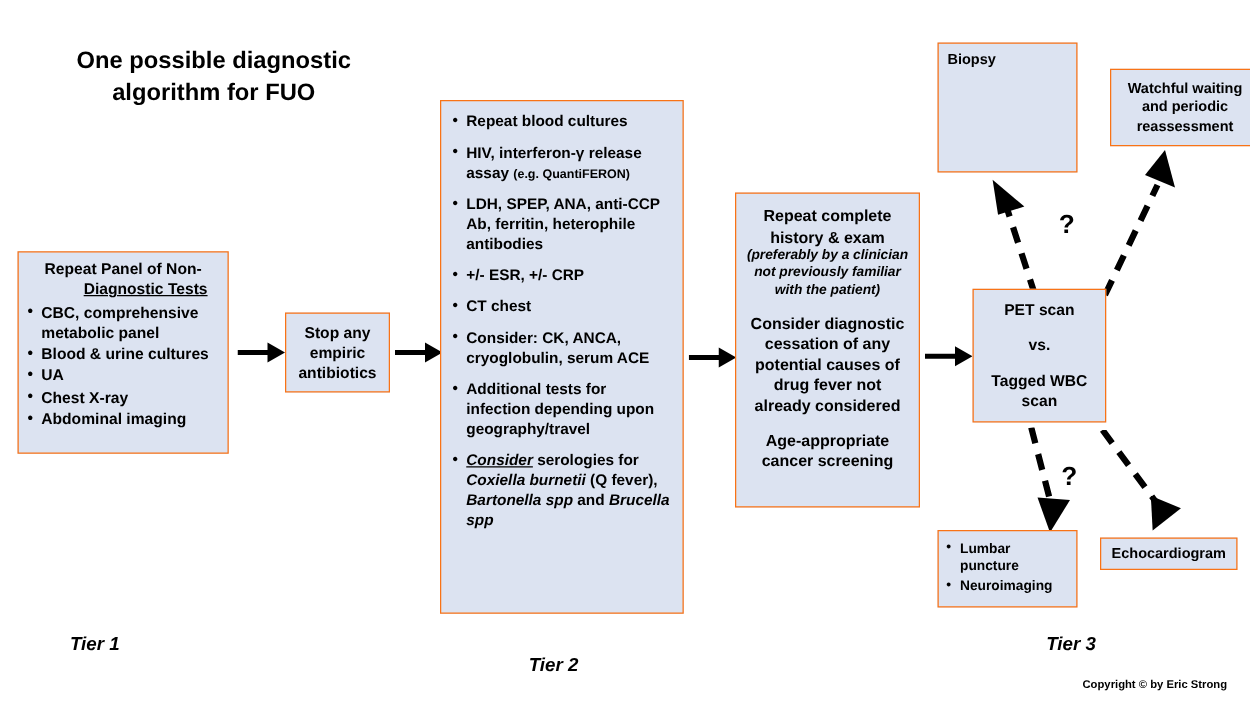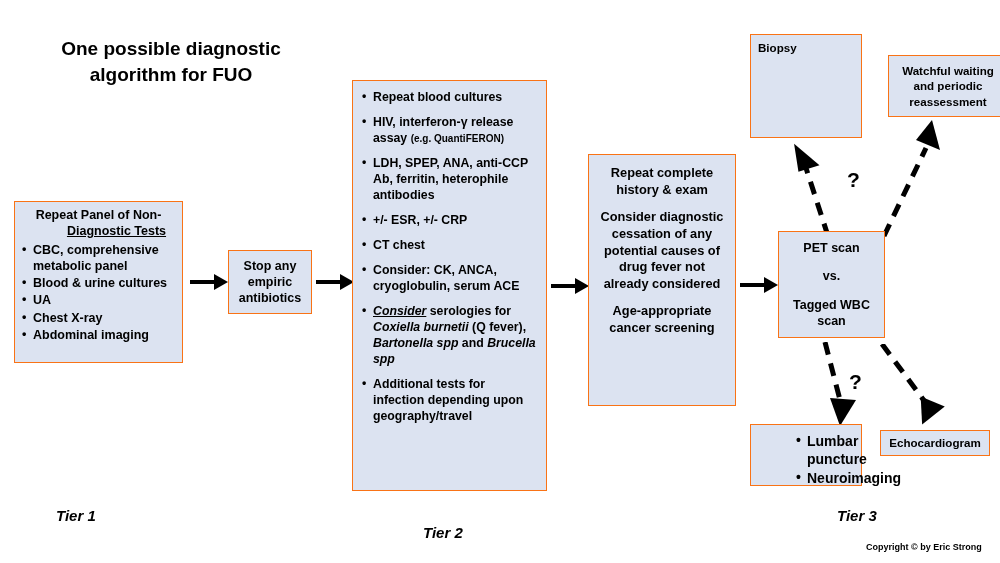--- a/index.html
+++ b/index.html
@@ -157,37 +157,42 @@
 
   <div class="box" style="left:352px; top:80px; width:195px; height:411px; font-size:12.3px;">
     <div class="box-inner" style="padding:9px 8px 6px 8px;">
       <ul class="bl spaced">
         <li>Repeat blood cultures</li>
         <li><span>HIV, interferon-γ release assay </span><span class="small">(e.g. QuantiFERON)</span></li>
         <li>LDH, SPEP, ANA, anti-CCP Ab, ferritin, heterophile antibodies</li>
         <li>+/- ESR, +/- CRP</li>
         <li>CT chest</li>
         <li>Consider: CK, ANCA, cryoglobulin, serum ACE</li>
+        <li>Additional tests for infection depending upon geography/travel</li>
         <li><span class="italu">Consider</span><span> serologies for </span><span class="ital">Coxiella burnetii</span><span> (Q fever), </span><span class="ital">Bartonella spp</span><span> and </span><span class="ital">Brucella spp</span></li>
-        <li>Additional tests for infection depending upon geography/travel</li>
       </ul>
     </div>
   </div>
 
   <div class="arrow" style="left:551px; top:276px;">
     <svg width="38" height="20" viewBox="0 0 38 20">
       <line x1="0" y1="10" x2="25" y2="10" stroke="#000" stroke-width="4"></line>
       <polygon points="24,2 38,10 24,18" fill="#000"></polygon>
     </svg>
   </div>
 
   <div class="box" style="left:588px; top:154px; width:148px; height:252px; font-size:12.8px;">
     <div class="box-inner ctr" style="padding:10px 6px;">
       <div>Repeat complete</div>
       <div>history &amp; exam</div>
+      <div class="subnote">
+        <div>(preferably by a clinician</div>
+        <div>not previously familiar</div>
+        <div>with the patient)</div>
+      </div>
       <div class="gap"></div>
       <div>Consider diagnostic</div>
       <div>cessation of any</div>
       <div>potential causes of</div>
       <div>drug fever not</div>
       <div>already considered</div>
       <div class="gap"></div>
       <div>Age-appropriate</div>
       <div>cancer screening</div>
     </div>
@@ -250,21 +255,21 @@
 
   <div class="arrow" style="left:872px; top:344px;">
     <svg width="86" height="88" viewBox="0 0 86 88">
       <line x1="10" y1="0" x2="56" y2="62" stroke="#000" stroke-width="5" stroke-dasharray="13,9"></line>
       <polygon points="44,56 70,58 54,82" fill="#000" transform="rotate(18 57 69)"></polygon>
     </svg>
   </div>
 
   <div class="qmark" style="left:849px; top:370px;">?</div>
 
-  <div class="box" style="left:750px; top:424px; width:112px; height:62px; font-size:14px;padding-left:39px;">
+  <div class="box" style="left:750px; top:424px; width:112px; height:62px; font-size:11px;">
     <div class="box-inner" style="padding:7px 5px;">
       <ul class="bl">
         <li>Lumbar puncture</li>
         <li>Neuroimaging</li>
       </ul>
     </div>
   </div>
 
   <div class="box" style="left:880px; top:430px; width:110px; height:26px; font-size:11.6px; display:flex; align-items:center; justify-content:center;">
     <div class="ctr" style="width:100%;">Echocardiogram</div>

